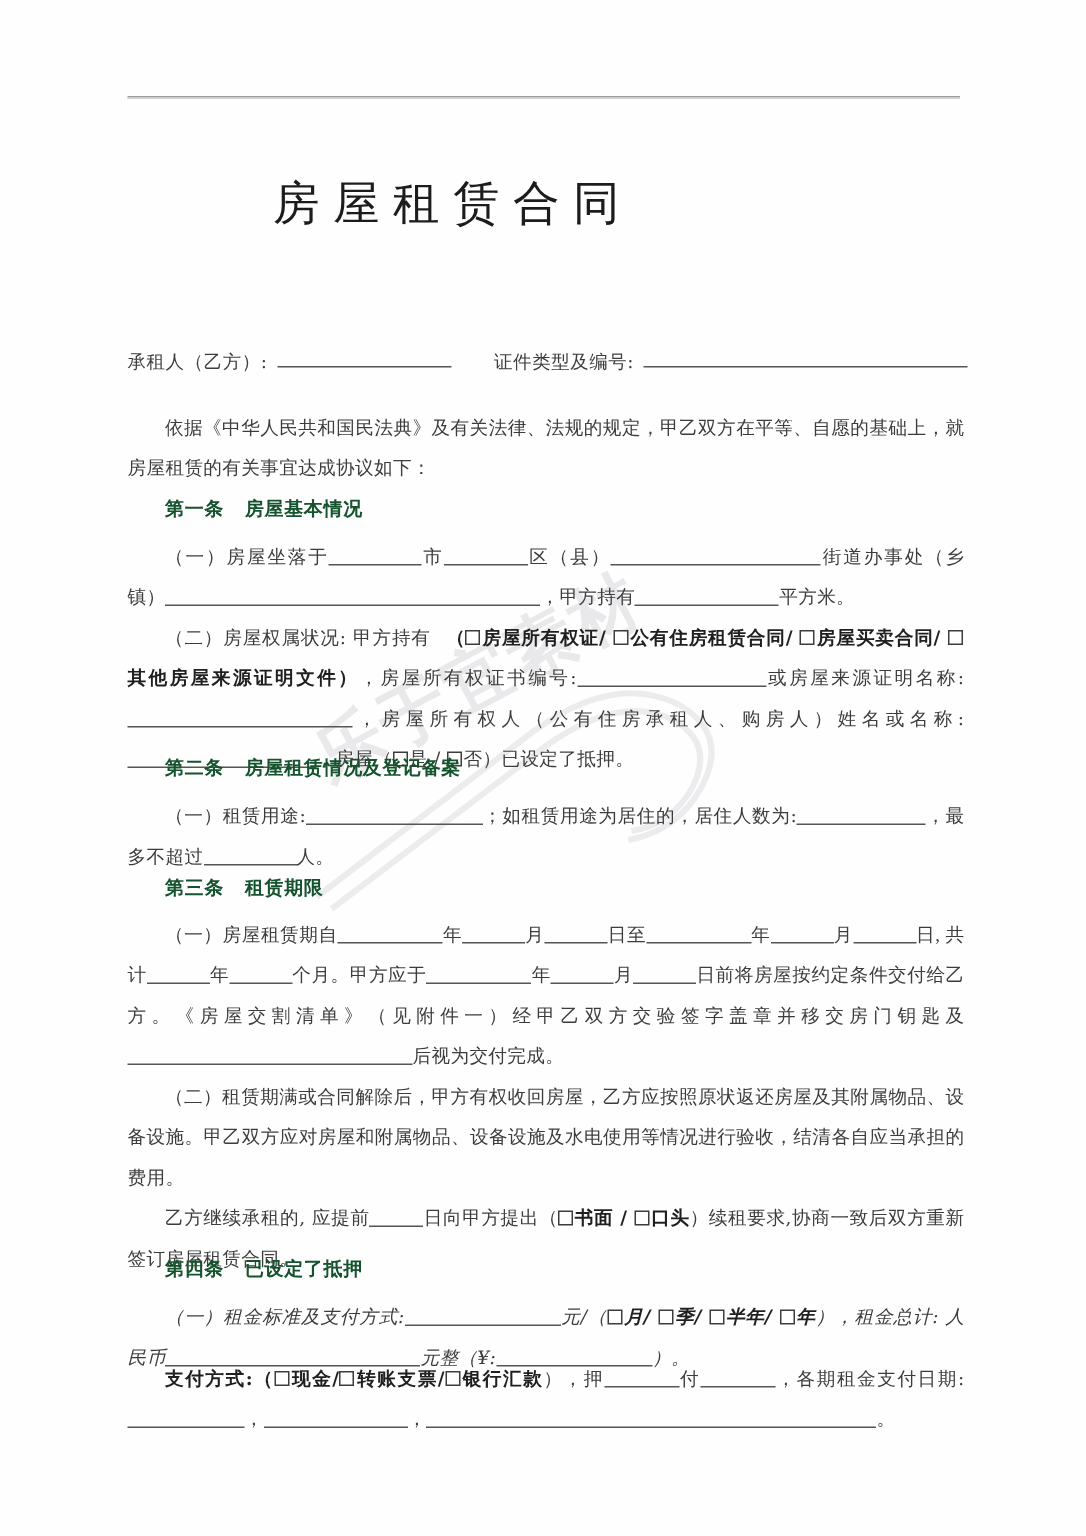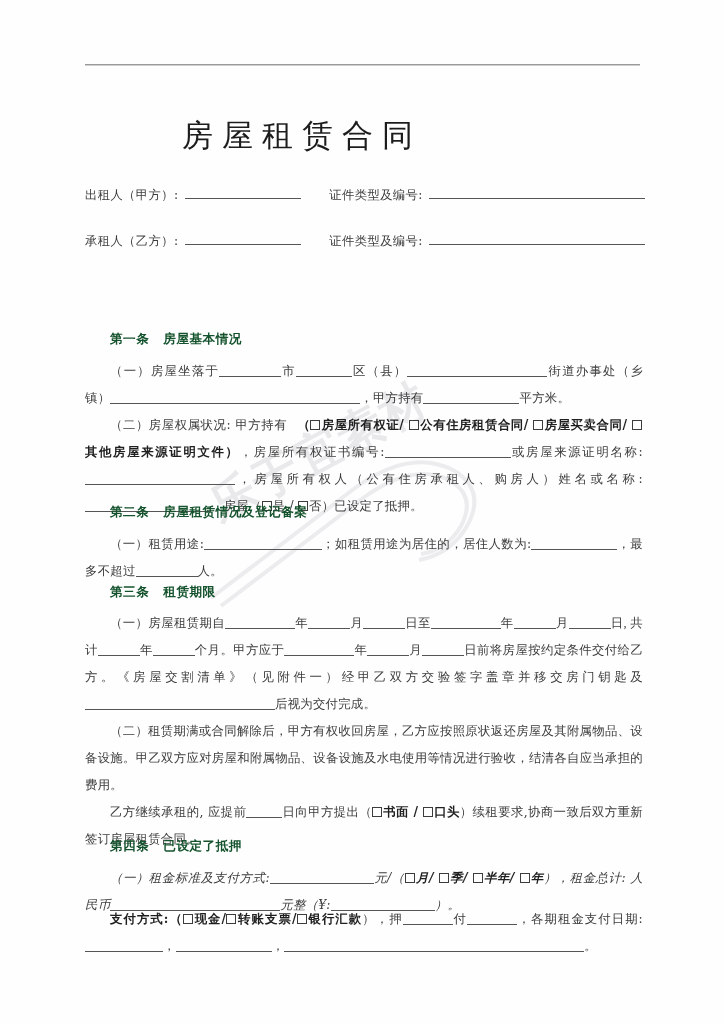--- a/index.html
+++ b/index.html
@@ -188,36 +188,32 @@
     </svg>
     <div class="wm-text">乐于宜素材</div>
   </div>
 
   <div id="content">
 
     <div class="top-rule"></div>
 
     <div class="doc-title">房屋租赁合同</div>
 
-    <div class="party-row row1">
-      <span>出租人（甲方）:</span>
-      <span class="blank b-name"></span>
-      <span style="display:inline-block;width:18px;"></span>
-      <span>证件类型及编号:</span>
-      <span class="blank b-id"></span>
-    </div>
 
     <div class="party-row row2">
       <span>承租人（乙方）:</span>
       <span class="blank b-name"></span>
       <span style="display:inline-block;width:18px;"></span>
       <span>证件类型及编号:</span>
       <span class="blank b-id"></span>
     </div>
 
+    <div class="para indent2" style="top:271px;">
+      <span>依据《中华人民共和国民法典》及有关法律、法规的规定，甲乙双方在平等、自愿的基础上，</span><span>就房屋租赁的有关事宜达成协议如下：</span>
+    </div>
 
     <div class="heading" style="top:331px;">
       <span>第一条</span><span class="gap"></span><span>房屋基本情况</span>
     </div>
 
     <div class="para indent2" style="top:357px;">
       <span>（一）</span><span>房屋坐落于</span><u class="fill w62"></u><span>市</span><u class="fill w56"></u><span>区（县）</span><u class="fill w140"></u><span>街道办事处（乡镇）</span><u class="fill w250"></u><span>，甲方持有</span><u class="fill w96"></u><span>平方米。</span>
     </div>
 
     <div class="para indent2" style="top:411px;">

